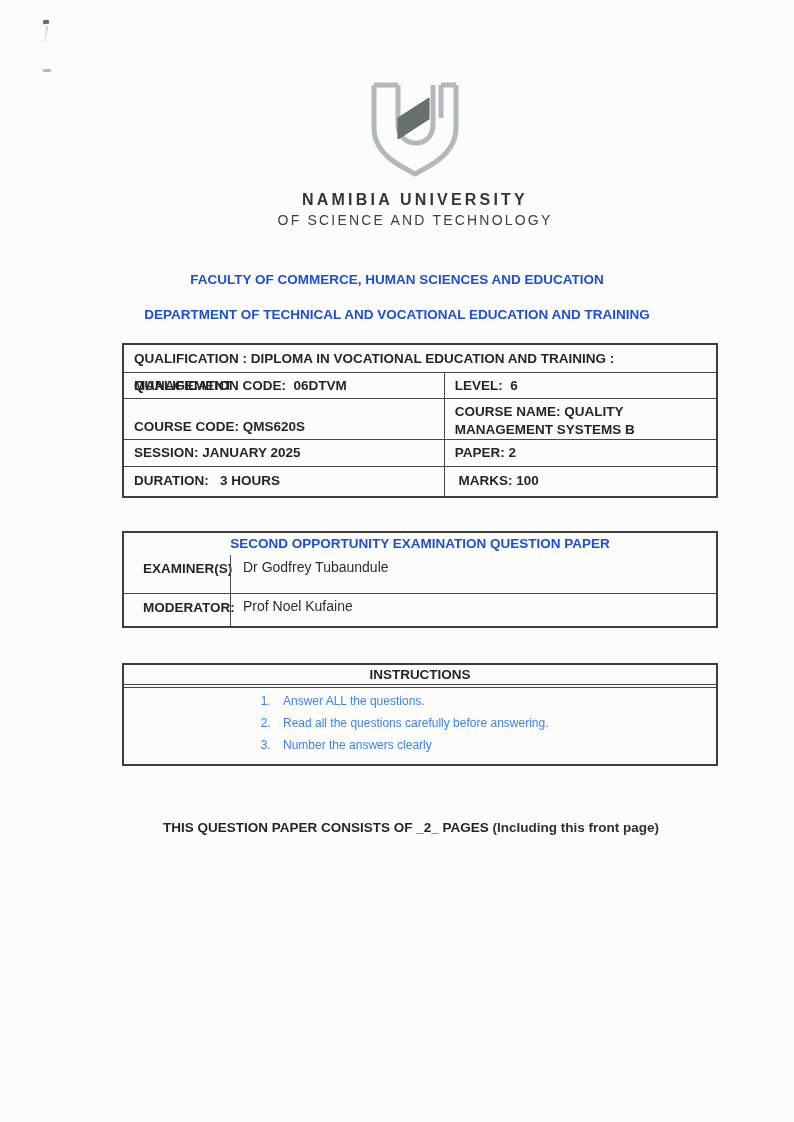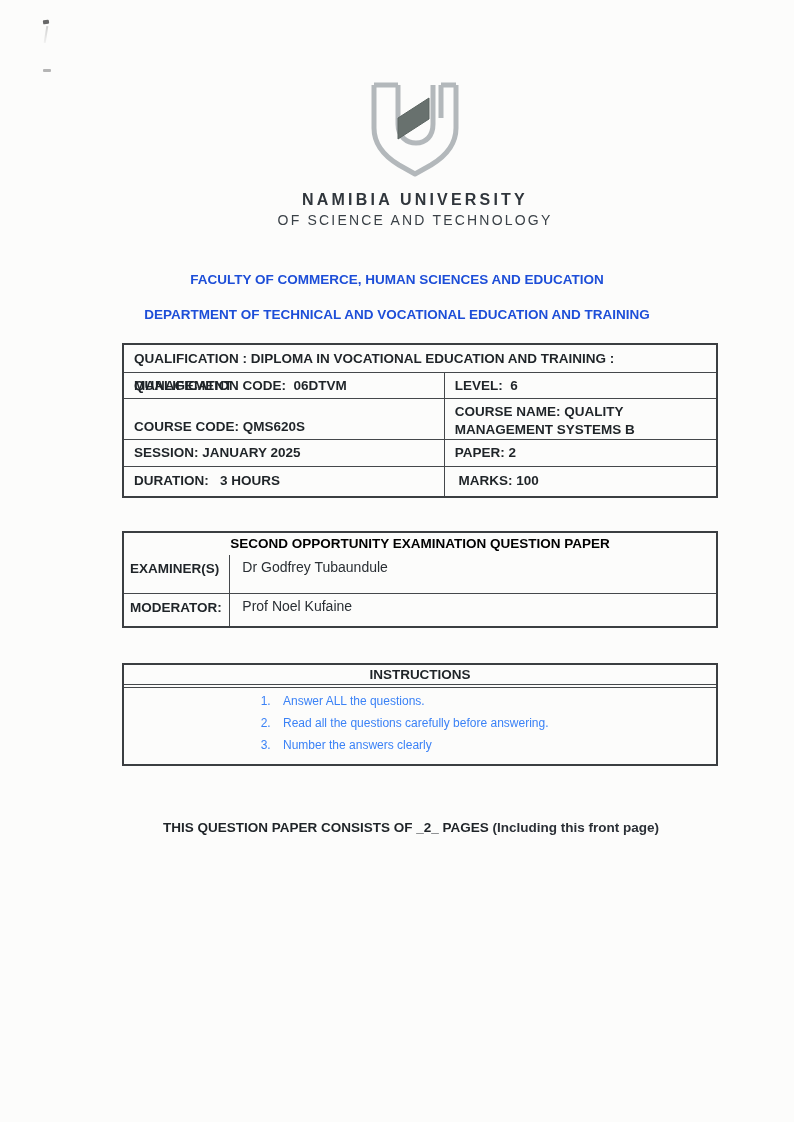--- a/index.html
+++ b/index.html
@@ -37,22 +37,22 @@
   .course-table .lcol{width:322px;padding:0 10px;}
   .course-table .rcol{width:274px;padding:0 10px;}
   .r-h26{height:26px;}.r-h26 .cell{line-height:25px;}
   .r-h41{height:41px;}.r-h41 .cell{line-height:18px;padding-top:4px;}
   .r-h41 .lcol{line-height:32px;padding-top:0;margin-top:12px;}
   .r-h27{height:27px;}.r-h27 .cell{line-height:26px;}
   .r-h30{height:30px;align-items:flex-end;}.r-h30 .cell{line-height:30px;}
 
   
   .exam-table{top:531px;}
-  .exam-table .t-head{display:block;height:22px;line-height:22px;text-align:center;font-weight:bold;font-size:13.5px;color:#000000;white-space:pre;}
-  .exam-table .lab{width:106px;padding:6px 4px 0 6px;font-weight:bold;}
+  .exam-table .t-head{display:block;height:22px;line-height:22px;text-align:center;font-weight:bold;font-size:13.5px;color:#1d4ed8;white-space:pre;}
+  .exam-table .lab{width:106px;padding:6px 4px 0 19px;font-weight:bold;}
   .exam-table .val{width:490px;padding:4px 8px 0 12px;font-weight:400;font-size:14px;color:#2a2f34;}
   .row-examiner{height:38px;}
   .row-moderator{height:33px;}
 
   
   .instr-table{top:663px;}
   .instr-table .t-head{display:block;height:19px;line-height:19px;text-align:center;font-weight:bold;font-size:13.5px;color:#1f2428;border-bottom:4px double #45484b;white-space:pre;}
   .instr-body{padding:3px 0 7px 0;}
   .instr-body ol{margin:0;padding:0 0 0 150px;}
   .instr-body li{padding-left:9px;line-height:21px;margin-bottom:1px;font-size:12px;color:#3b82f6;}

